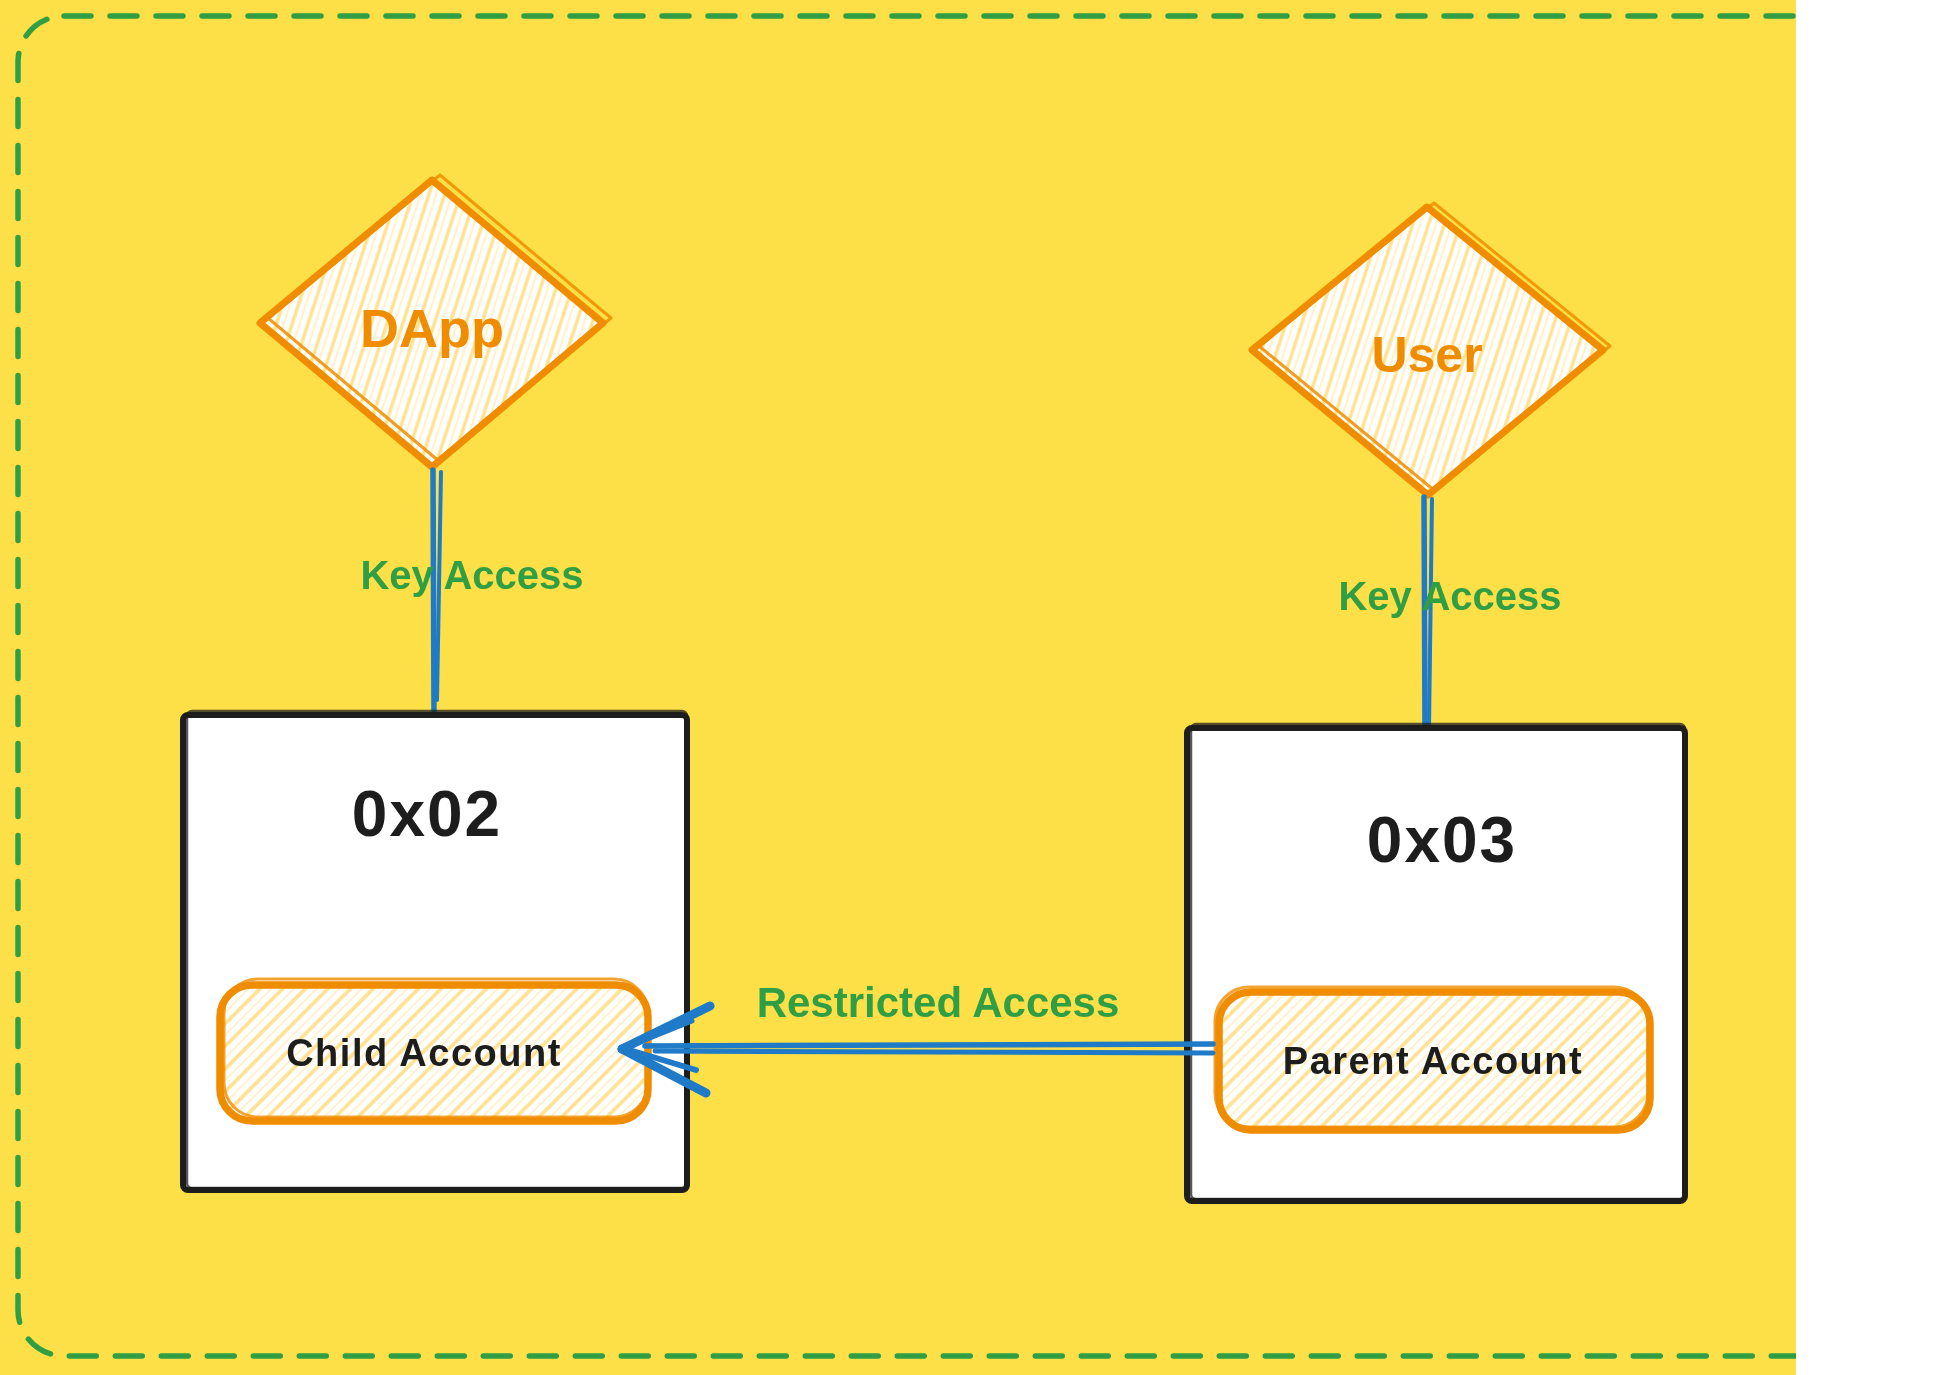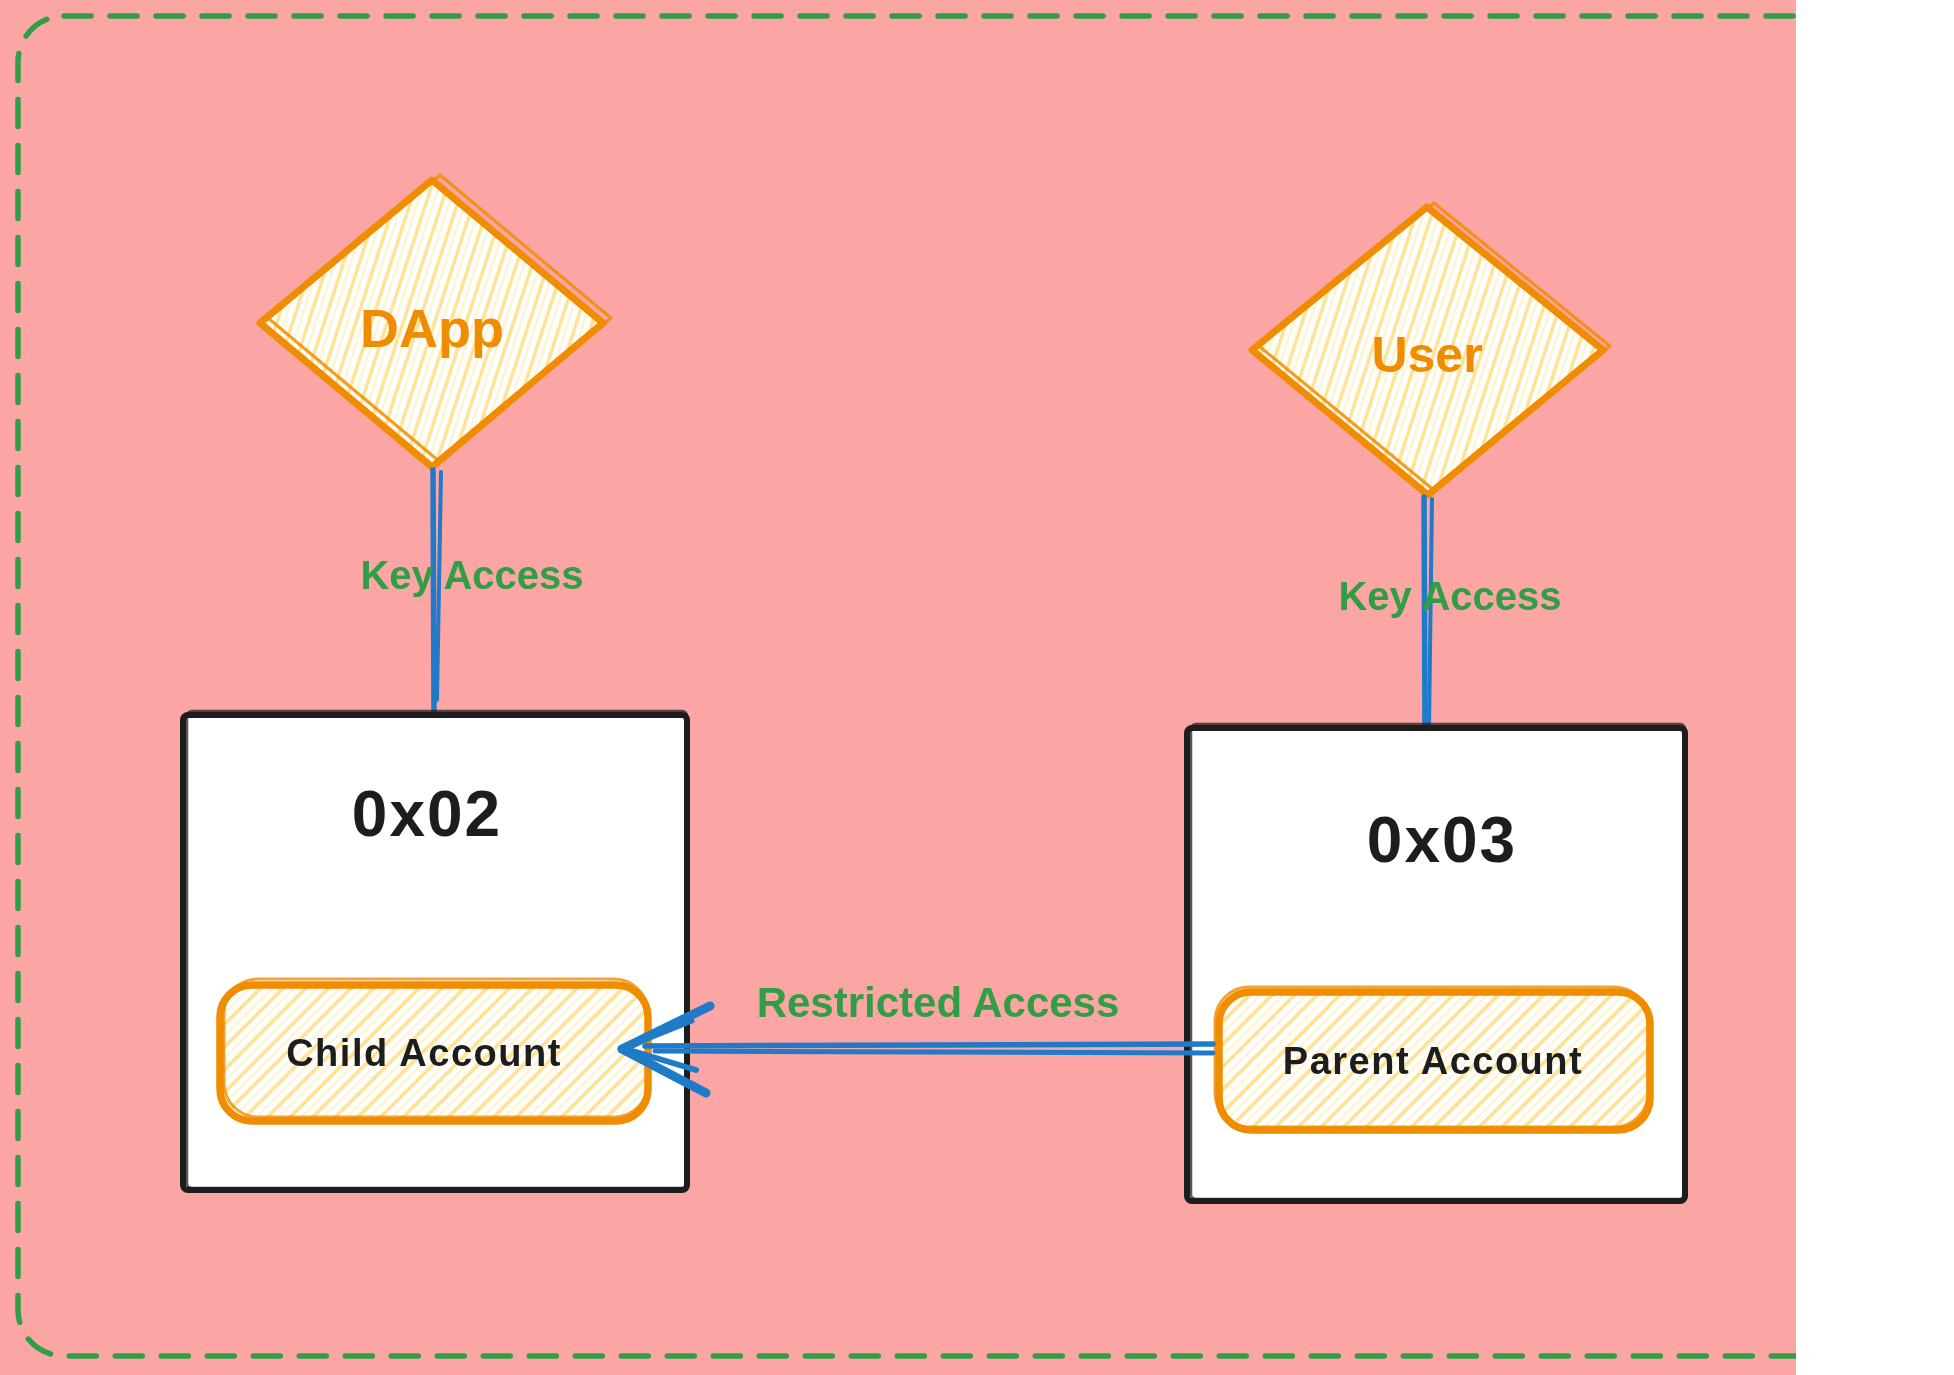--- a/index.html
+++ b/index.html
@@ -1,19 +1,19 @@
 <!DOCTYPE html>
 <html><head>
 <meta charset="utf-8">
 <style>
   html,body{margin:0;padding:0;background:#ffffff;}
   .stage{
     position:relative;
     width:1796px;height:1375px;
-    background:#fca5a5;
+    background:#fde047;
     overflow:hidden;
     font-family:"Liberation Sans",sans-serif;
   }
   .stage svg{position:absolute;left:0;top:0;}
   text{font-family:"Liberation Sans",sans-serif;font-weight:600;}
   .t-orange{fill:#f08c00;}
   .t-green{fill:#2f9e44;}
   .t-black{fill:#1d1d1d;}
 </style>
 </head>

